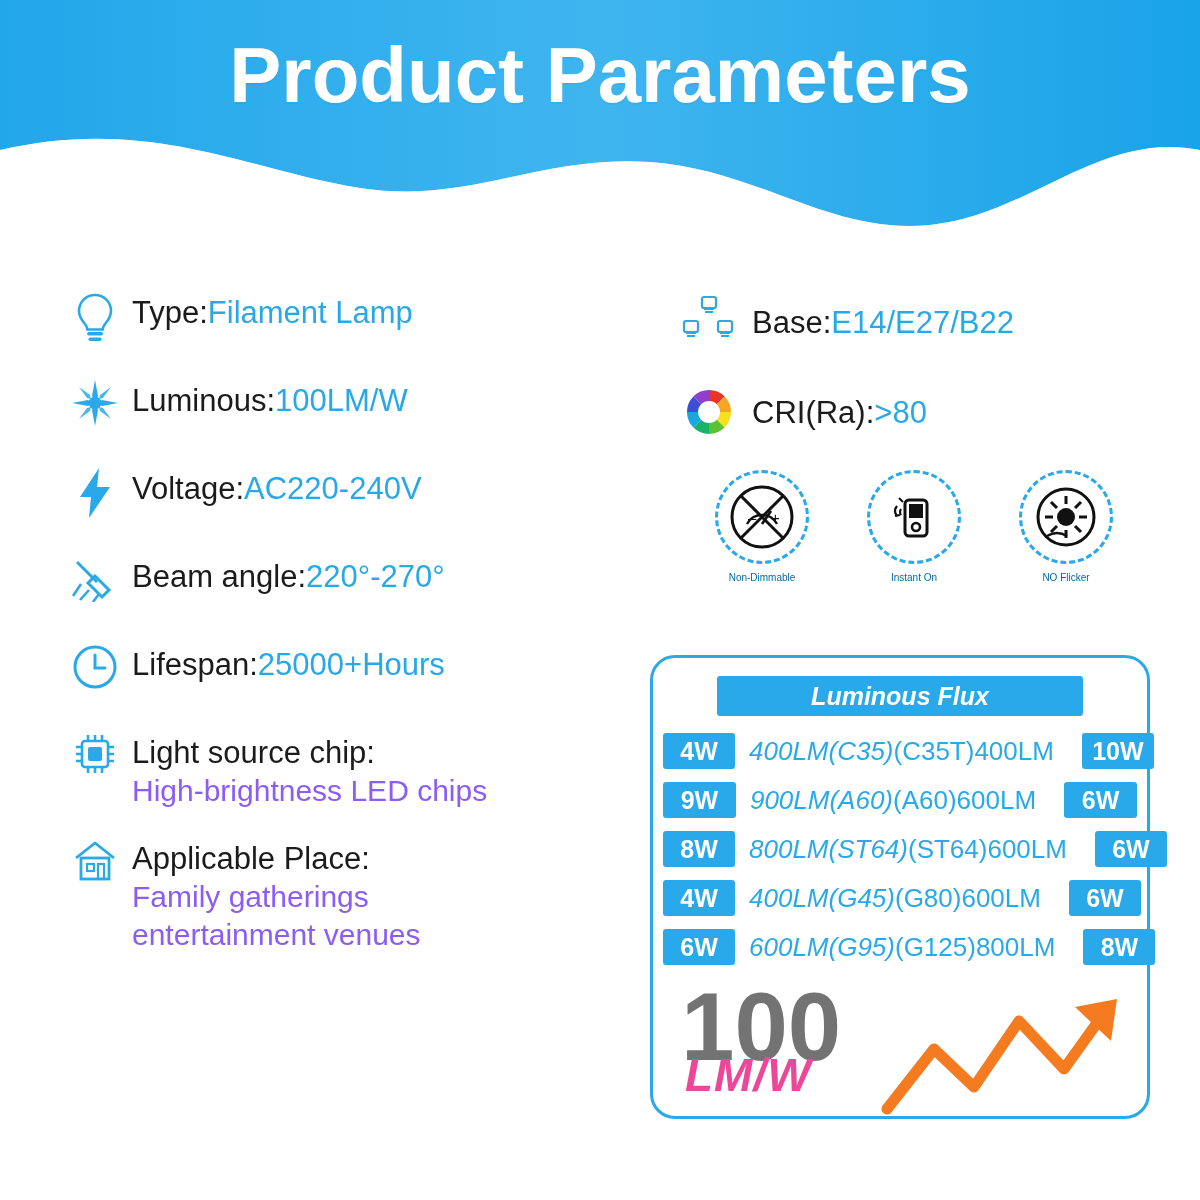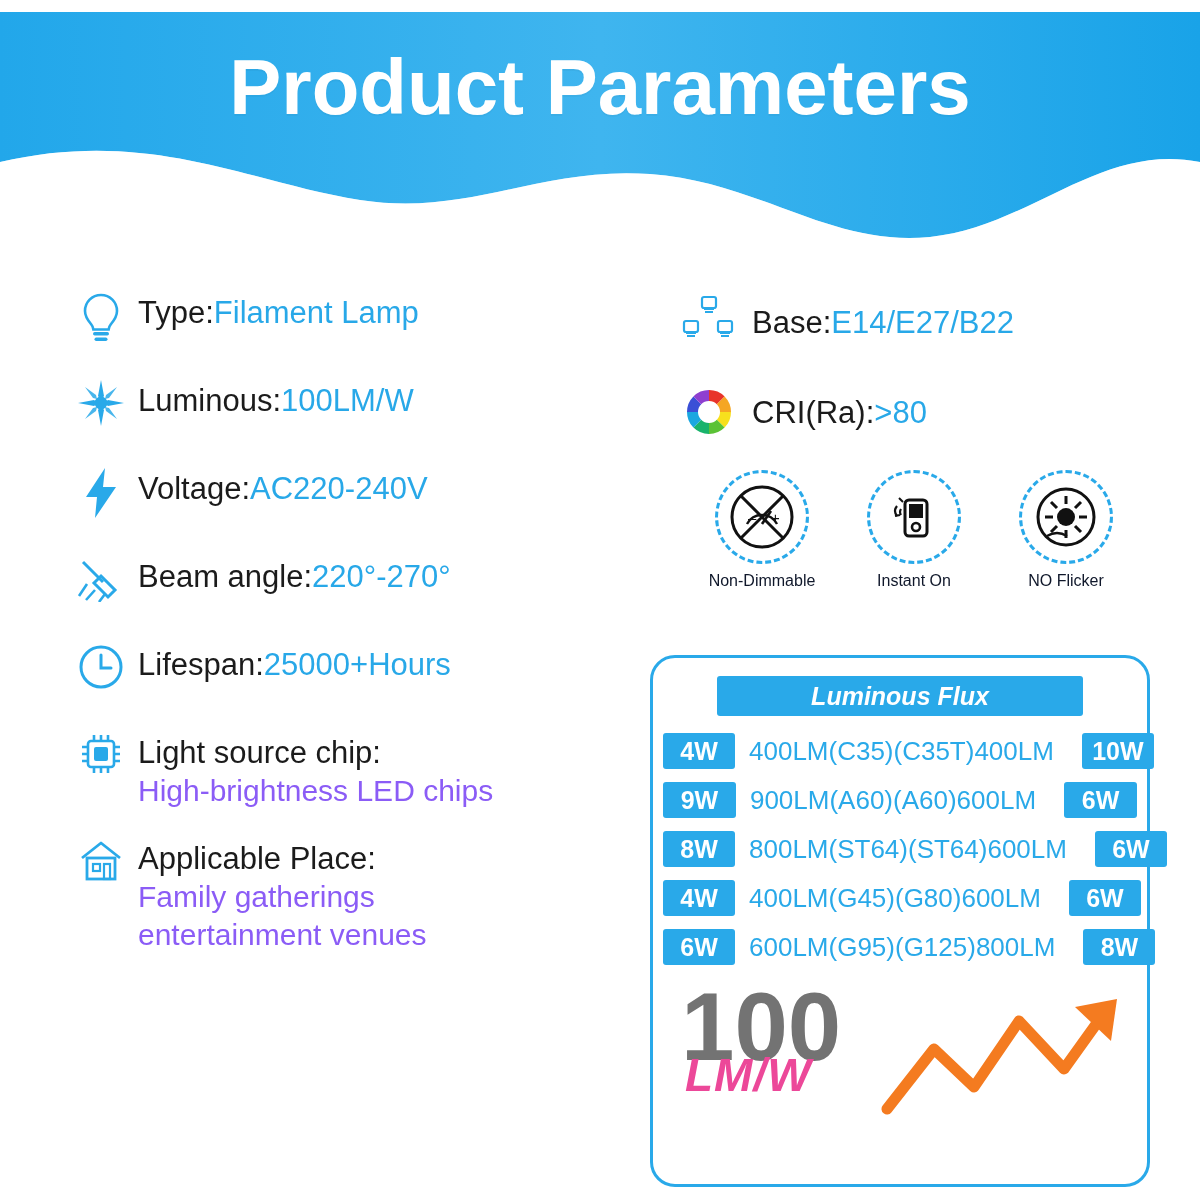--- a/index.html
+++ b/index.html
@@ -12,21 +12,21 @@
   }
   .page {
     position: relative;
     width: 1200px; height: 1200px;
     background: #ffffff;
   }
 
   
   .header {
     position: absolute;
-    top: 12px; left: 0;
+    top: 0; left: 0;
     width: 1200px; height: 250px;
     overflow: hidden;
   }
   .header-bg {
     position: absolute; inset: 0;
   }
   .header-title {
     position: absolute;
     top: 30px; left: 0; width: 1200px;
     text-align: center;
@@ -34,21 +34,21 @@
     font-weight: bold;
     color: #ffffff;
     letter-spacing: 0px;
     z-index: 3;
     text-shadow: 0 2px 0 rgba(0,0,0,0.03);
   }
 
   
   .left-col {
     position: absolute;
-    top: 290px; left: 70px;
+    top: 290px; left: 64px;
     width: 610px;
   }
   .spec-row {
     display: flex;
     align-items: flex-start;
     margin-bottom: 26px;
     min-height: 62px;
   }
   .spec-icon {
     width: 62px;
@@ -103,29 +103,29 @@
     width: 94px; height: 94px;
     margin: 0 auto 8px auto;
     border-radius: 50%;
     border: 3px dashed #29a9e9;
     display: flex;
     align-items: center;
     justify-content: center;
     position: relative;
   }
   .feature-label {
-    font-size: 16px;
-    color: #0f172a;
+    font-size: 10px;
+    color: #0369a1;
   }
 
   
   .flux-box {
     position: absolute;
     top: 655px; left: 650px;
-    width: 500px; height: 532px;
+    width: 500px; height: 464px;
     border: 3px solid #29a9e9;
     border-radius: 25px;
     background: #ffffff;
   }
   .flux-title {
     margin: 18px auto 0 auto;
     width: 366px; height: 40px;
     background: #29a9e9;
     color: #ffffff;
     font-style: italic;
@@ -160,21 +160,21 @@
     border-radius: 3px;
   }
   .wbadge.right { min-width: 72px; }
   .flux-val {
     flex: 1;
     font-size: 26px;
     color: #29a9e9;
     text-align: center;
     white-space: nowrap;
   }
-  .flux-val.l { text-align: left; padding-left: 14px; }
+  .flux-val.l { text-align: left; padding-left: 14px; font-style: italic; }
   .flux-val.r { text-align: right; padding-right: 28px; }
 
   .flux-bottom {
     position: relative;
     height: 150px;
     margin-top: 4px;
   }
   .big-100 {
     position: absolute;
     left: 28px; top: 2px;

